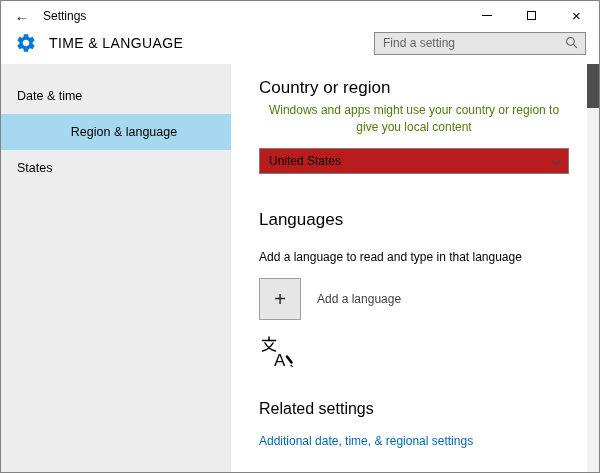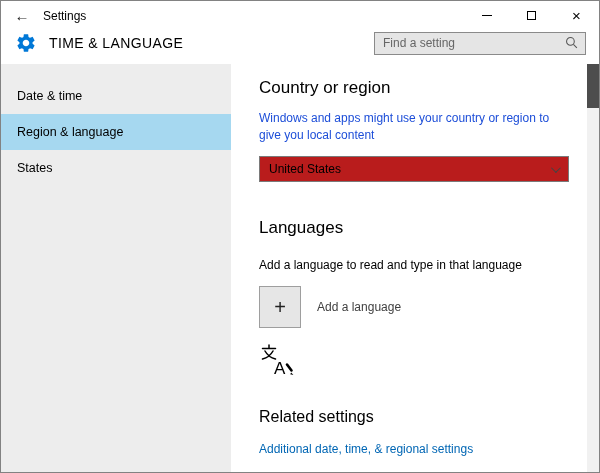--- a/index.html
+++ b/index.html
@@ -21,26 +21,26 @@
   .gear-wrap { width:26px; height:26px; display:flex; align-items:center; justify-content:center; margin-right:10px; }
   .app-title { font-size:14px; letter-spacing:.4px; color:#000; }
   .search-box { margin-left:auto; width:212px; height:23px; border:1px solid #8a8a8a; background:#e5e5e5; display:flex; align-items:center; padding:0 6px 0 8px; }
   .search-input { flex:1; border:none; outline:none; font-size:12px; color:#000; background:transparent; }
   .search-input::placeholder { color:#666; }
 
   
   .body { flex:1; display:flex; position:relative; overflow:hidden; }
   .sidebar { width:230px; background:#ededed; padding-top:14px; flex:0 0 230px; }
   .side-item { height:36px; display:flex; align-items:center; padding-left:16px; font-size:12.5px; color:#000; cursor:pointer; }
-  .side-item.selected { background:#a6d8f0; }
+  .side-item.selected { background:#a6d8f0;justify-content:center; }
 
   .main { flex:1; padding:14px 30px 0 28px; position:relative; background:#fff; }
 
   .h-page { font-size:17px; font-weight:400; color:#000; }
-  .desc { margin-top:12px; font-size:12px; line-height:17px; color:#1d4ed8; max-width:348px; }
+  .desc { margin-top:4px; font-size:12px; line-height:17px; color:#4d7c0f; max-width:348px;text-align:center; }
 
   .dropdown { margin-top:12px; height:26px; border:1px solid #7a7a7a; background:#b91c1c; display:flex; align-items:center; padding:0 10px 0 9px; cursor:pointer; }
   .dropdown-value { font-size:12px; color:#000; flex:1; }
   .chevron-down { width:7px; height:7px; border-right:1px solid #444; border-bottom:1px solid #444; transform:rotate(45deg) translateY(-2px); }
 
   .section-gap { margin-top:36px; }
   .desc-sm { margin-top:20px; font-size:12px; color:#000; }
 
   .add-lang-row { margin-top:14px; display:flex; align-items:center; cursor:pointer; }
   .add-tile { width:42px; height:42px; background:#e6e6e6; border:1px solid #9e9e9e; display:flex; align-items:center; justify-content:center; font-size:20px; font-weight:300; color:#222; }

